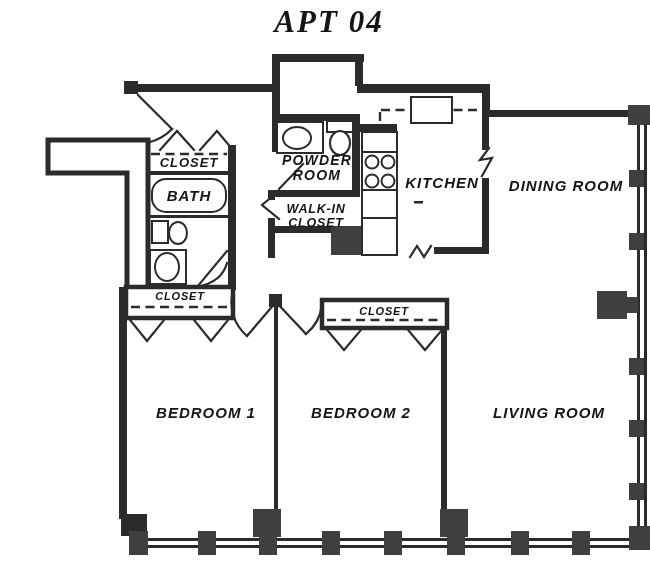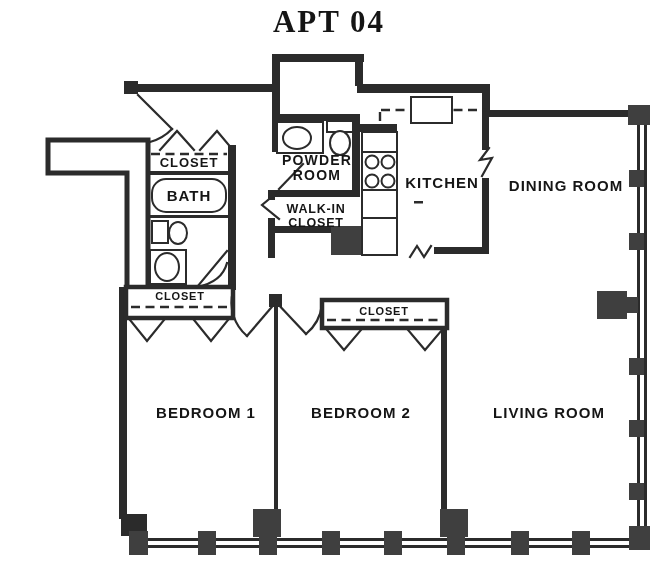--- a/index.html
+++ b/index.html
@@ -1,19 +1,19 @@
 <!DOCTYPE html>
 <html style="--color-wall: #2b2b2b; --color-ink: #151515; --color-post: #3f3f3f; --color-paper: #ffffff;"><head>
 <meta charset="utf-8">
 <style>
   :root {
     --color-wall:#2b2b2b; --color-ink:#151515; --color-post:#3f3f3f; --color-paper:#ffffff;
   }
   html,body { margin:0; padding:0; background:#fff; }
-  .page { width:650px; height:568px; position:relative; background:var(--color-paper); overflow:hidden; }
+  .page { width:650px; height:568px; position:relative; background:var(--color-paper); overflow:hidden;font-style:italic; }
   svg { display:block; }
   text { fill:var(--color-ink); font-family:"Liberation Sans",sans-serif; font-weight:700; text-anchor:middle; }
   .title-text { font-family:"Liberation Serif",serif; font-weight:700; font-size:31px; letter-spacing:2px; }
   .lbl-15 { font-size:15px; letter-spacing:1px; }
   .lbl-14 { font-size:14px; letter-spacing:1.2px; }
   .lbl-13 { font-size:13px; letter-spacing:1px; }
   .lbl-12 { font-size:12.5px; letter-spacing:0.8px; }
   .lbl-11 { font-size:11px; letter-spacing:0.8px; }
   .wall { fill:var(--color-wall); }
   .post { fill:var(--color-post); }

